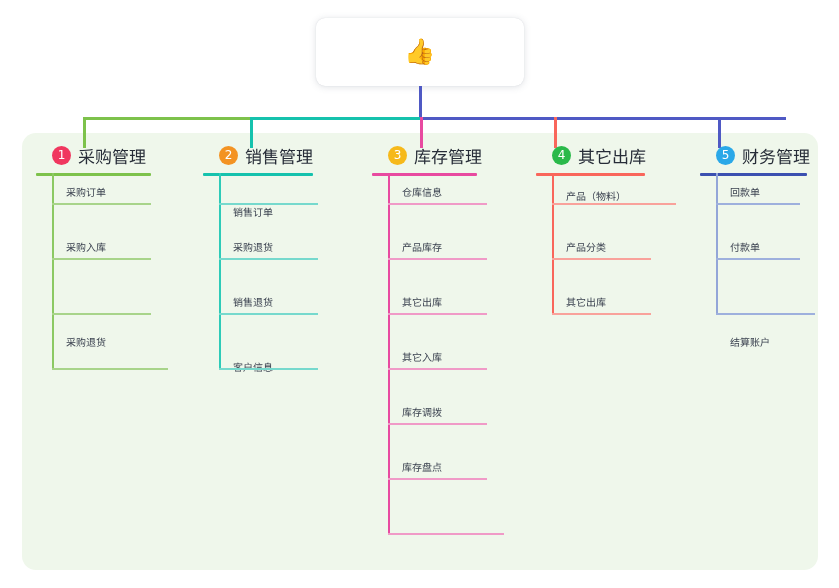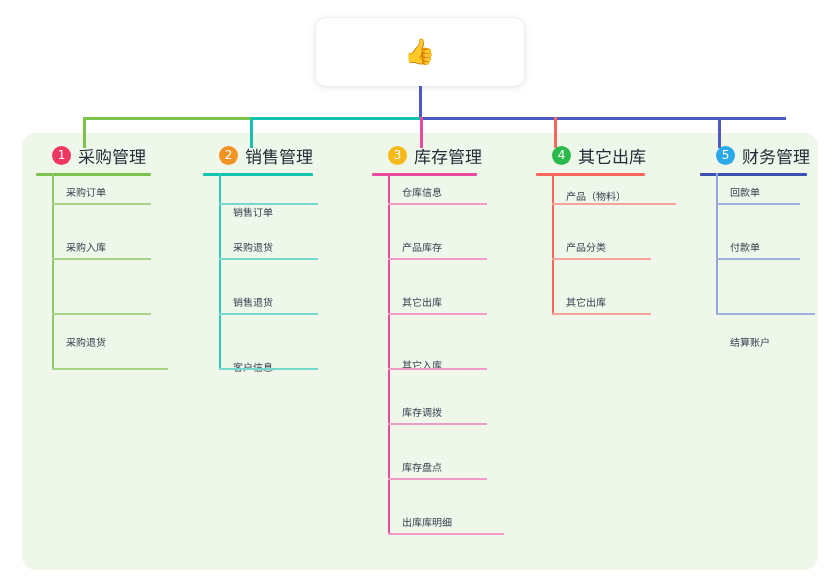--- a/index.html
+++ b/index.html
@@ -211,35 +211,32 @@
         </div>
         <div class="leaf-rule" style="top: 60px; width: 99px; background: rgb(240, 154, 199);"></div>
         <div class="leaf" style="top: 91px;">
           <span class="leaf-label">产品库存</span>
         </div>
         <div class="leaf-rule" style="top: 115px; width: 99px; background: rgb(240, 154, 199);"></div>
         <div class="leaf" style="top: 146px;">
           <span class="leaf-label">其它出库</span>
         </div>
         <div class="leaf-rule" style="top: 170px; width: 99px; background: rgb(240, 154, 199);"></div>
-        <div class="leaf" style="top: 209px;">
+        <div class="leaf" style="top: 201px;">
           <span class="leaf-label">其它入库</span>
         </div>
         <div class="leaf-rule" style="top: 225px; width: 99px; background: rgb(240, 154, 199);"></div>
         <div class="leaf" style="top: 256px;">
           <span class="leaf-label">库存调拨</span>
         </div>
         <div class="leaf-rule" style="top: 280px; width: 99px; background: rgb(240, 154, 199);"></div>
         <div class="leaf" style="top: 311px;">
           <span class="leaf-label">库存盘点</span>
         </div>
         <div class="leaf-rule" style="top: 335px; width: 99px; background: rgb(240, 154, 199);"></div>
-        <div class="leaf" style="top: 366px;">
-          <span class="leaf-label">出库库明细</span>
-        </div>
         <div class="leaf-rule" style="top: 390px; width: 116px; background: rgb(240, 154, 199);"></div>
       </div>
       <div class="column" style="left: 536px; width: 169px;">
         <div class="col-header">
           <span class="badge" style="background: rgb(42, 185, 74);">4</span>
           <span class="col-title">其它出库</span>
         </div>
         <div class="col-header-rule" style="top: 30px; width: 109px; background: rgb(249, 102, 91);"></div>
         <div class="col-spine" style="left: 16px; top: 30px; height: 142px; background: rgb(249, 102, 91);"></div>
         <div class="leaf" style="top: 40px; justify-content: flex-end;">

